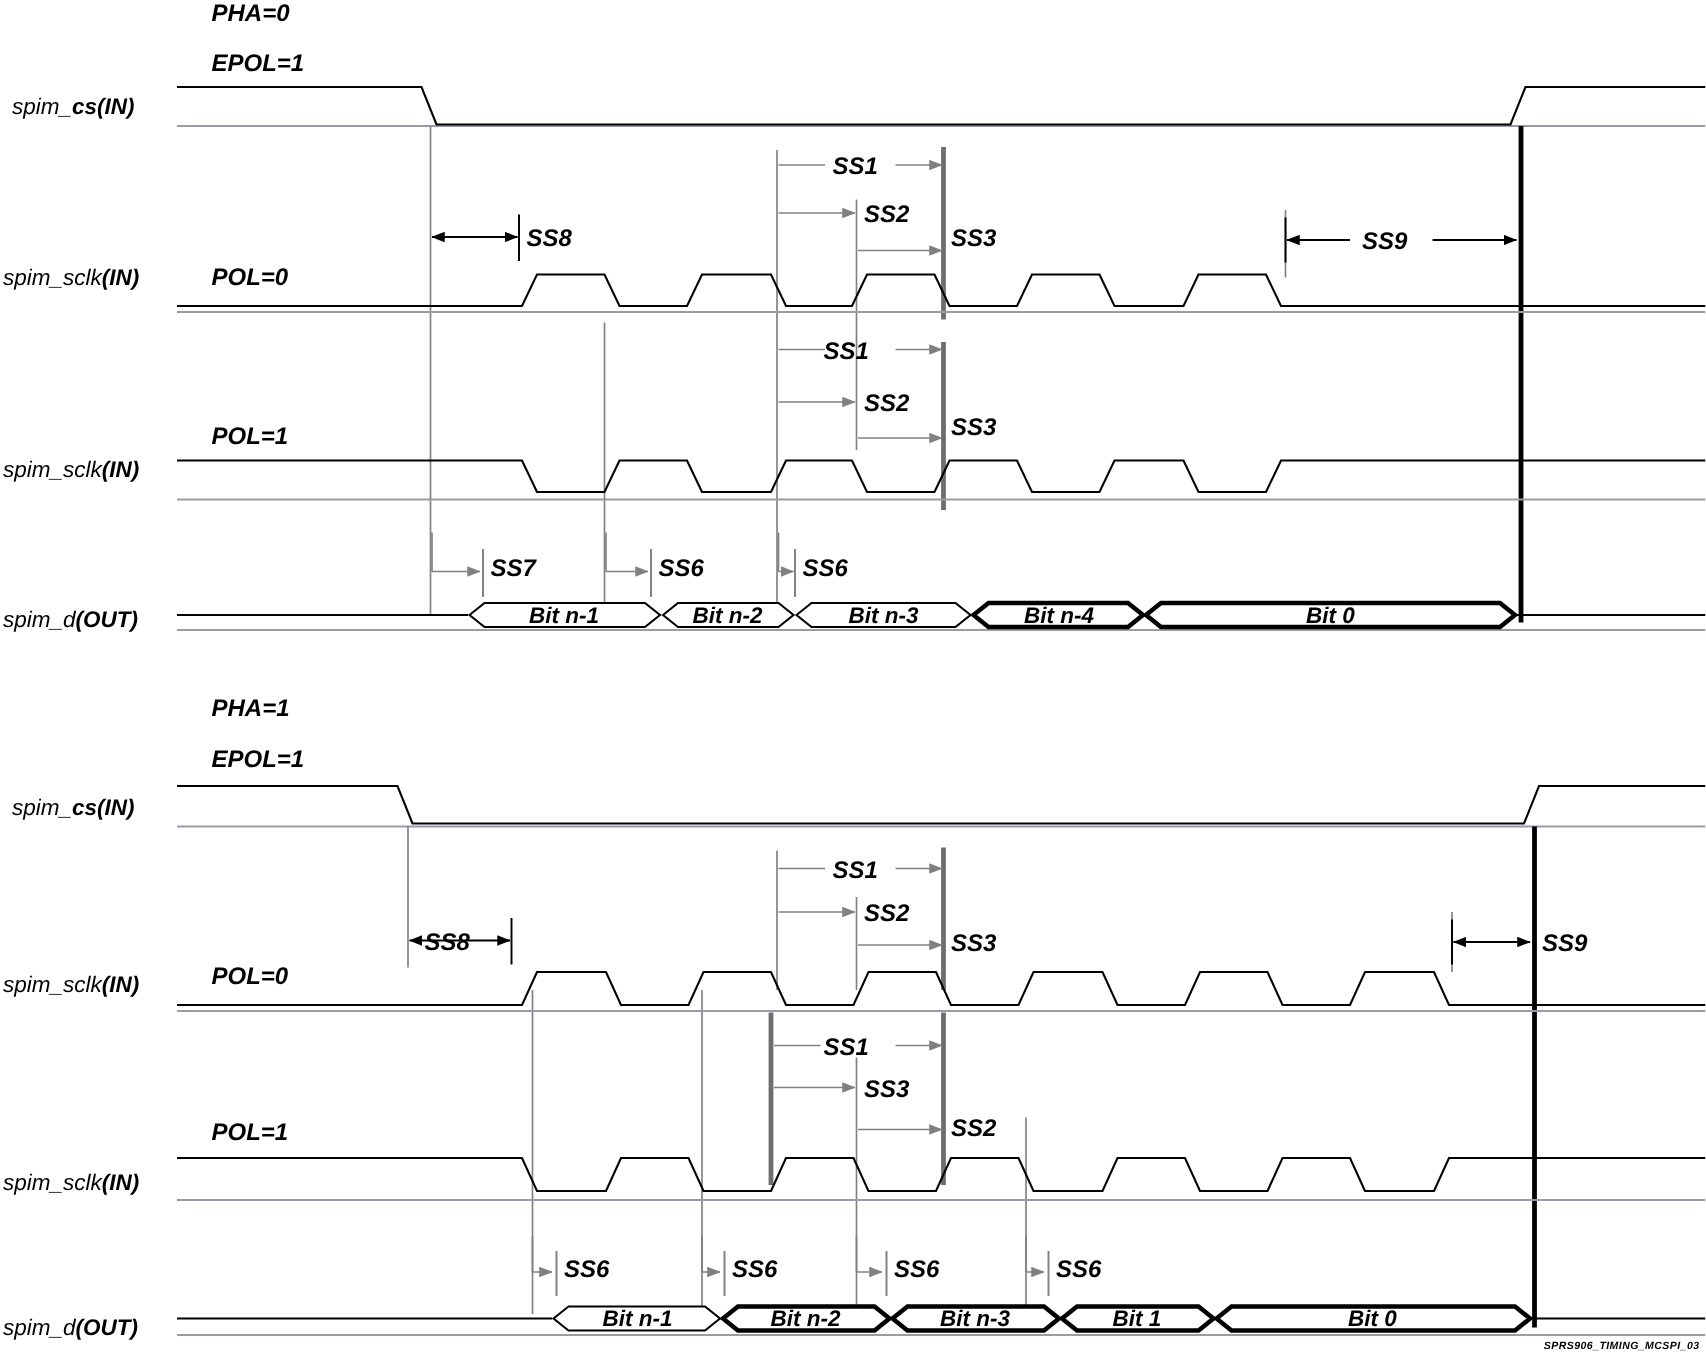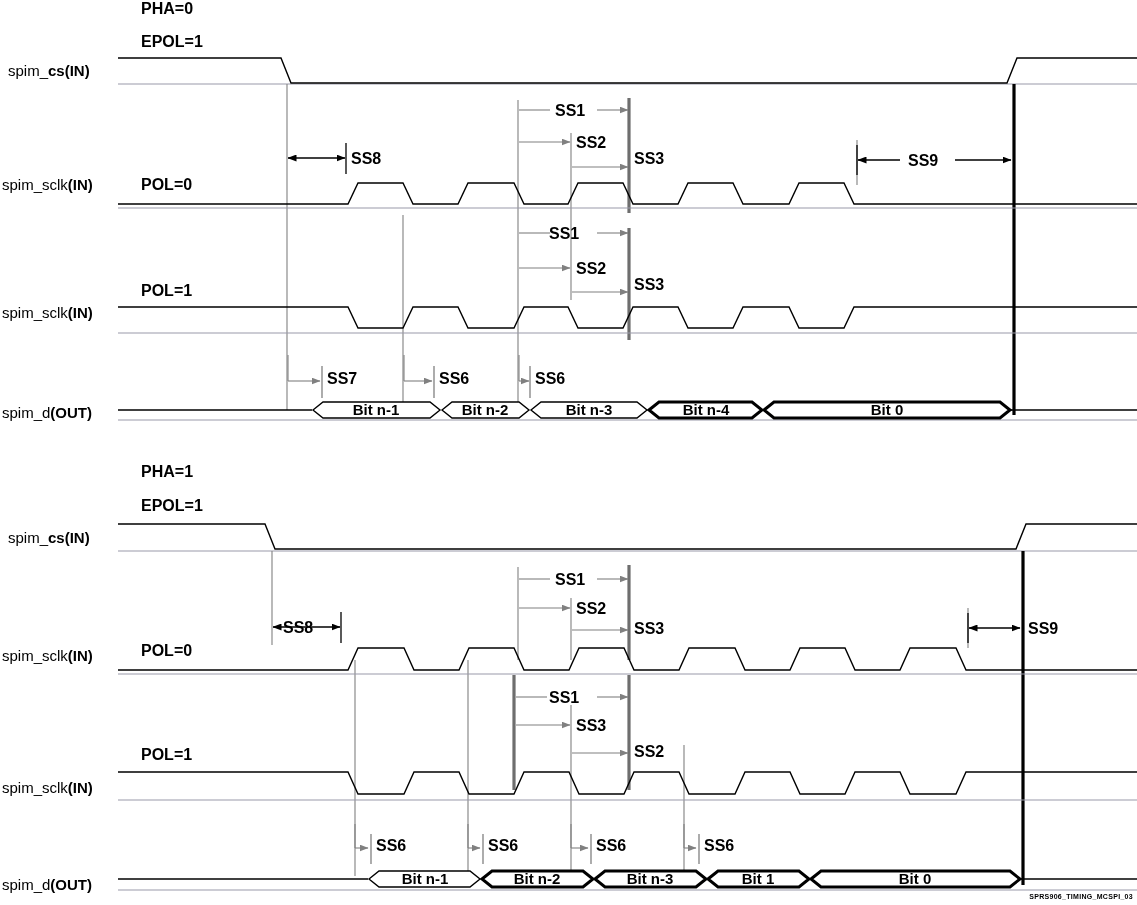--- a/index.html
+++ b/index.html
@@ -1,17 +1,17 @@
 <!DOCTYPE html>
 <html><head>
 <meta charset="utf-8">
 <style>
   html,body{margin:0;padding:0;background:#ffffff;}
   body{width:1137px;height:905px;overflow:hidden;font-family:"Liberation Sans",sans-serif;}
-  #root{position:relative;width:1137px;height:647px;}
+  #root{position:relative;width:1137px;height:647px;font-style:italic;}
   svg{display:block;}
   .sig-label{font-family:"Liberation Sans",sans-serif;font-size:15px;fill:#000;}
   .sig-label .bld{font-weight:bold;}
   .cfg-label{font-family:"Liberation Sans",sans-serif;font-size:16px;fill:#000;font-weight:bold;}
   .ss-label{font-family:"Liberation Sans",sans-serif;font-size:16px;fill:#000;font-weight:bold;}
   .bit-label{font-family:"Liberation Sans",sans-serif;font-size:15px;fill:#000;font-weight:bold;}
   .wm{font-family:"Liberation Sans",sans-serif;font-size:7px;fill:#000;font-weight:bold;letter-spacing:0.3px;}
   .wave{fill:none;stroke:#000;stroke-width:1.4;}
   .baseline{stroke:#9a9aaa;stroke-width:1.2;}
   .refline{stroke:#808080;stroke-width:1.1;}

